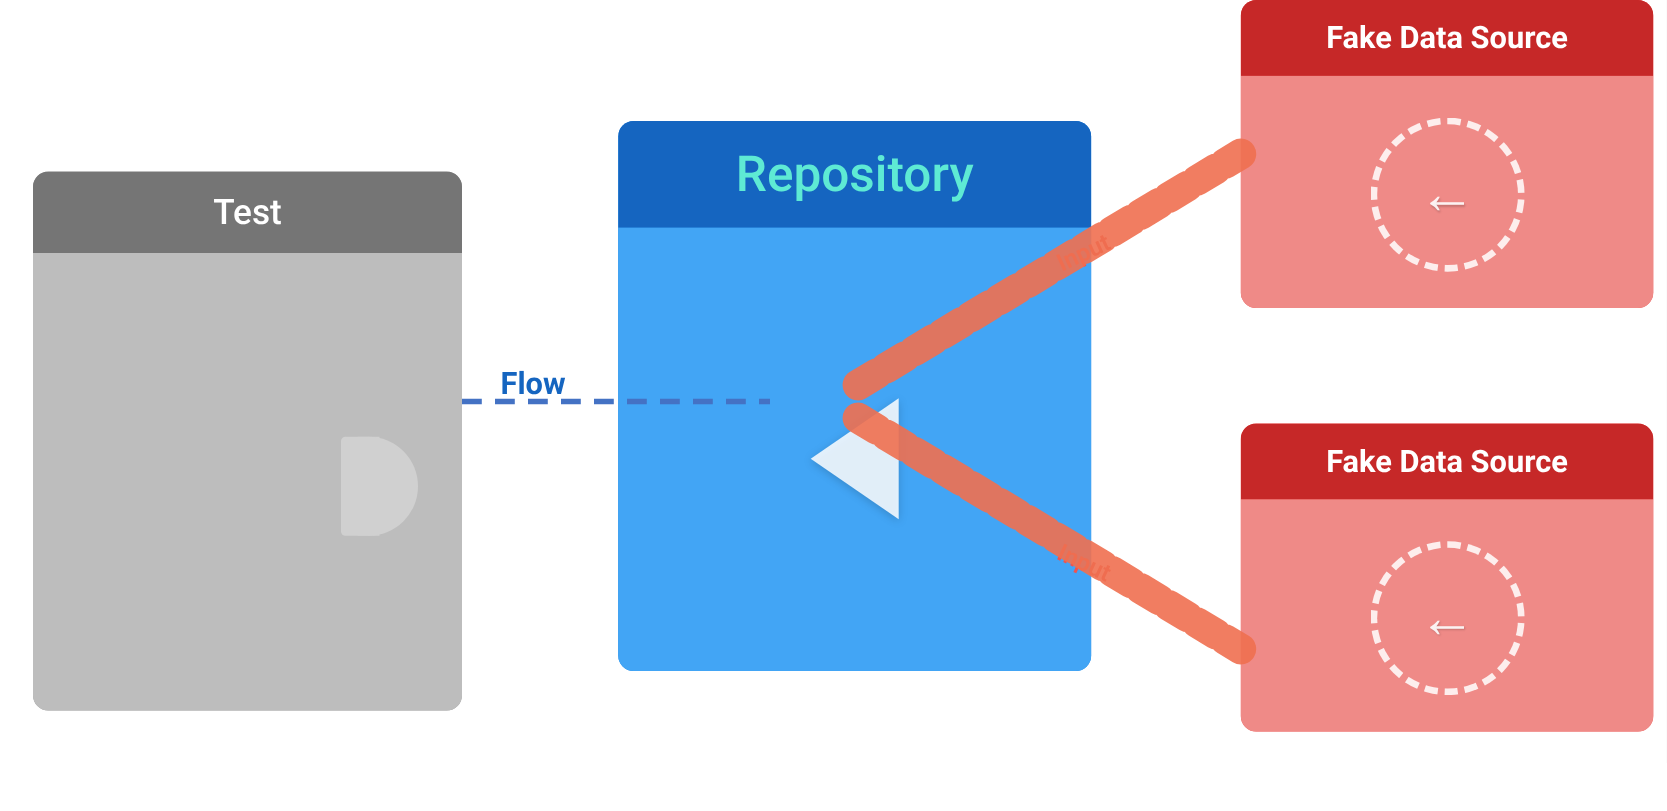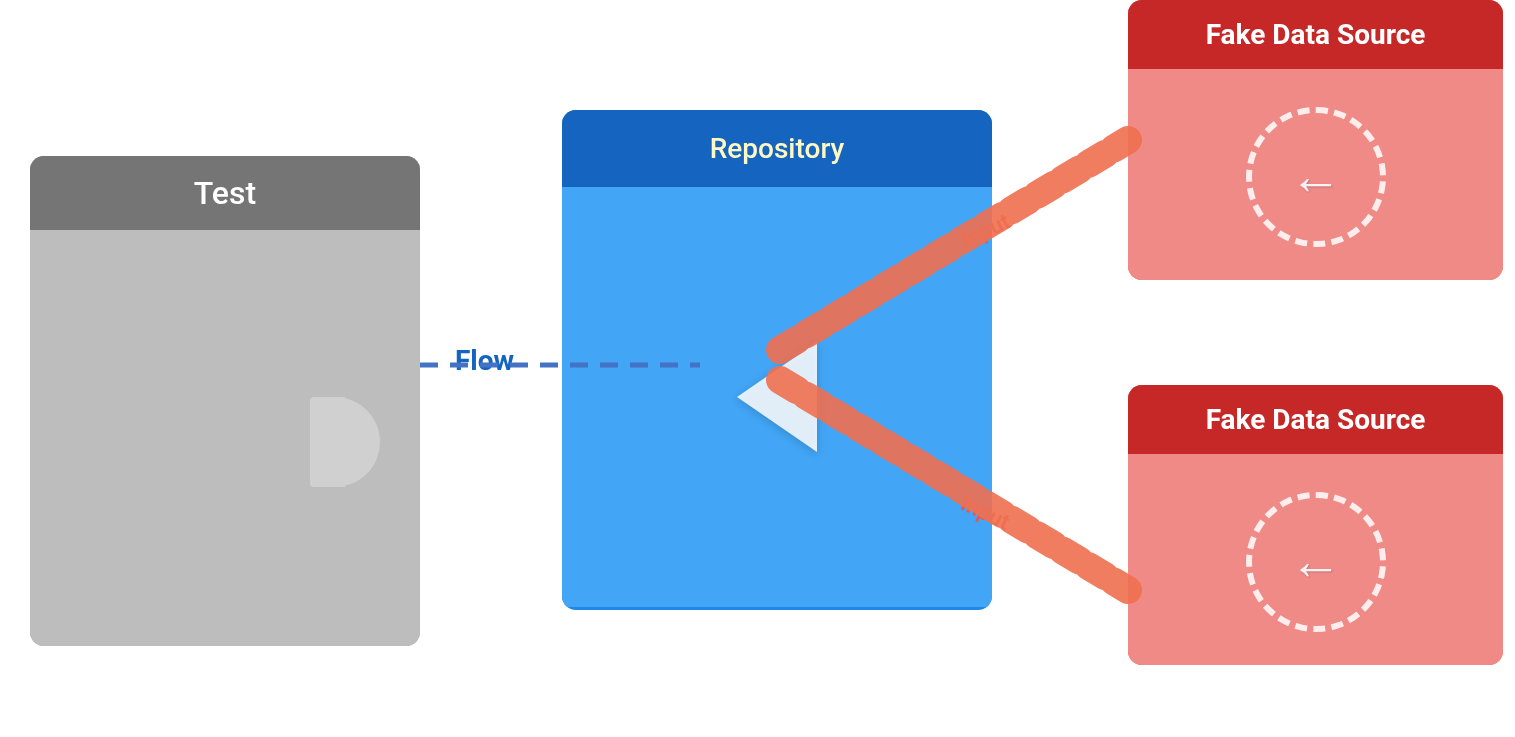--- a/index.html
+++ b/index.html
@@ -63,22 +63,22 @@
       border-radius: 14px;
       overflow: hidden;
     }
     .repo-block-header {
       background: #1565c0;
       width: 100%;
       padding: 22px 0;
       text-align: center;
     }
     .repo-block-header span {
-      color: #fef9c3;
-      font-size: 28px;
+      color: #5eead4;
+      font-size: 45px;
       font-weight: 500;
     }
     .repo-block-body {
       background: #42a5f5;
       width: 100%;
       height: calc(100% - 80px);
       display: flex;
       align-items: center;
       justify-content: center;
     }
@@ -164,21 +164,21 @@
       left: 0;
       width: 1515px;
       height: 737px;
       pointer-events: none;
     }
 
     
     .flow-label {
       position: absolute;
       left: 455px;
-      top: 344px;
+      top: 332px;
       color: #1565c0;
       font-size: 28px;
       font-weight: 700;
     }
 
     
     .input-label-1 {
       position: absolute;
       color: #ef5350;
       font-size: 22px;

